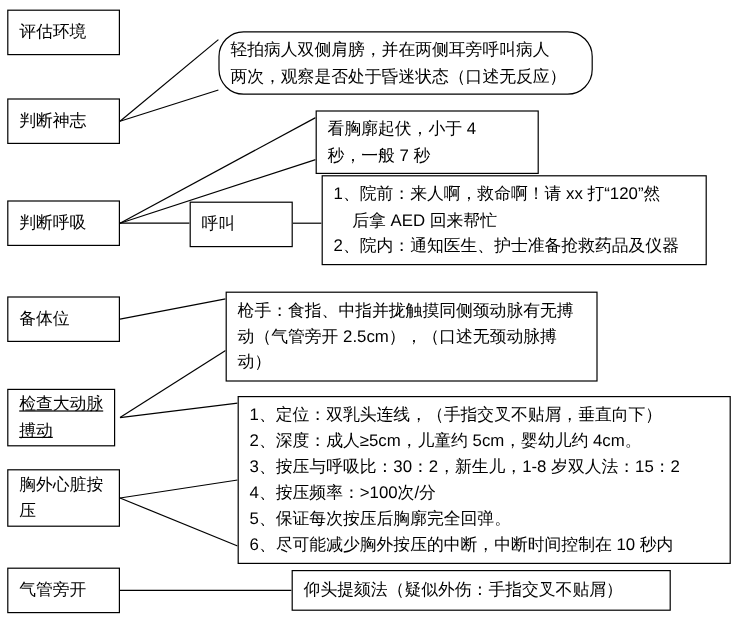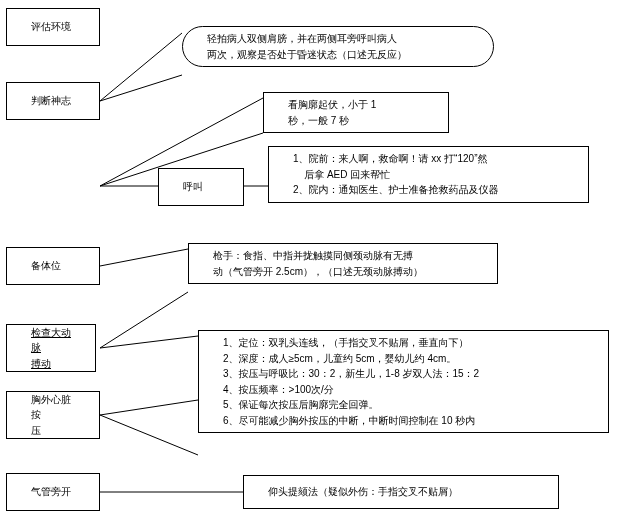--- a/index.html
+++ b/index.html
@@ -16,23 +16,23 @@
     width: 624px;
     height: 524px;
     overflow: hidden;
     background: #ffffff;
   }
   .box {
     position: absolute;
     border: 1px solid #000000;
     background: #ffffff;
     box-sizing: border-box;
-    font-size: 10px;
+    font-size: 14px;
     line-height: 1.55;
-    padding: 4px 24px;
+    padding: 4px 9px;
     white-space: pre-wrap;
     z-index: 2;
   }
   .step {
     display: flex;
     align-items: center;
     justify-content: flex-start;
   }
   .detail {
     display: flex;
@@ -77,35 +77,36 @@
     <line x1="100" y1="415" x2="198" y2="400" stroke="#000" stroke-width="1"></line>
     <line x1="100" y1="415" x2="198" y2="455" stroke="#000" stroke-width="1"></line>
 
     <line x1="100" y1="492" x2="243" y2="492" stroke="#000" stroke-width="1"></line>
   </svg>
 
   <div class="box step" style="left:6px; top:8px; width:94px; height:38px;">评估环境</div>
 
   <div class="box step" style="left:6px; top:82px; width:94px; height:38px;">判断神志</div>
 
+  <div class="box step" style="left:6px; top:167px; width:94px; height:38px;">判断呼吸</div>
 
   <div class="box step" style="left:6px; top:247px; width:94px; height:38px;">备体位</div>
 
   <div class="box step" style="left:6px; top:324px; width:90px; height:48px;text-decoration:underline;">检查大动脉
 搏动</div>
 
   <div class="box step" style="left:6px; top:391px; width:94px; height:48px;">胸外心脏按
 压</div>
 
   <div class="box step" style="left:6px; top:473px; width:94px; height:38px;">气管旁开</div>
 
   <div class="box multiline" style="left:182px; top:26px; width:312px;border-radius:21px;">轻拍病人双侧肩膀，并在两侧耳旁呼叫病人
 两次，观察是否处于昏迷状态（口述无反应）</div>
 
-  <div class="box multiline" style="left:263px; top:92px; width:186px;">看胸廓起伏，小于 1
+  <div class="box multiline" style="left:263px; top:92px; width:186px;">看胸廓起伏，小于 4
 秒，一般 7 秒</div>
 
   <div class="box detail" style="left:158px; top:168px; width:86px; height:38px;">呼叫</div>
 
   <div class="box multiline" style="left:268px; top:146px; width:321px;">1、院前：来人啊，救命啊！请 xx 打“120”然
     后拿 AED 回来帮忙
 2、院内：通知医生、护士准备抢救药品及仪器</div>
 
   <div class="box multiline" style="left:188px; top:243px; width:310px;">枪手：食指、中指并拢触摸同侧颈动脉有无搏
 动（气管旁开 2.5cm），（口述无颈动脉搏动）</div>

